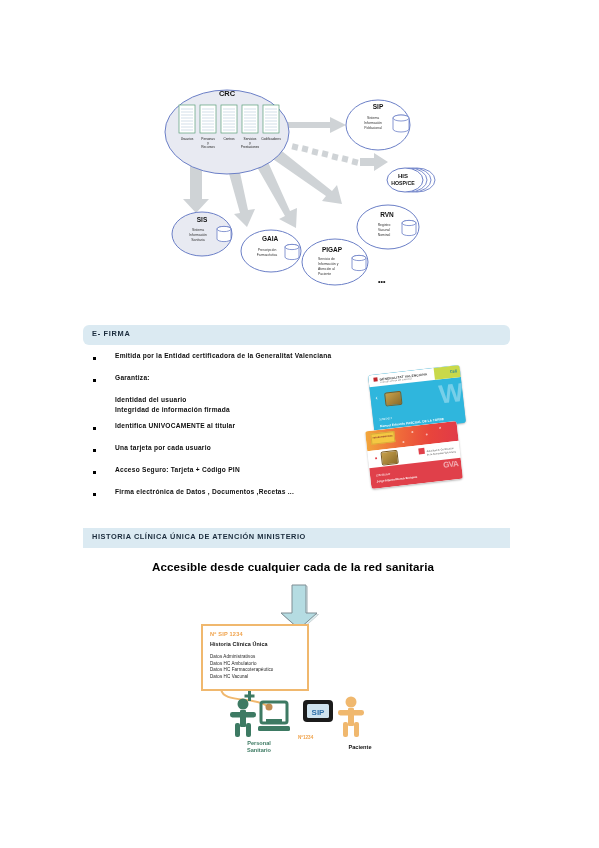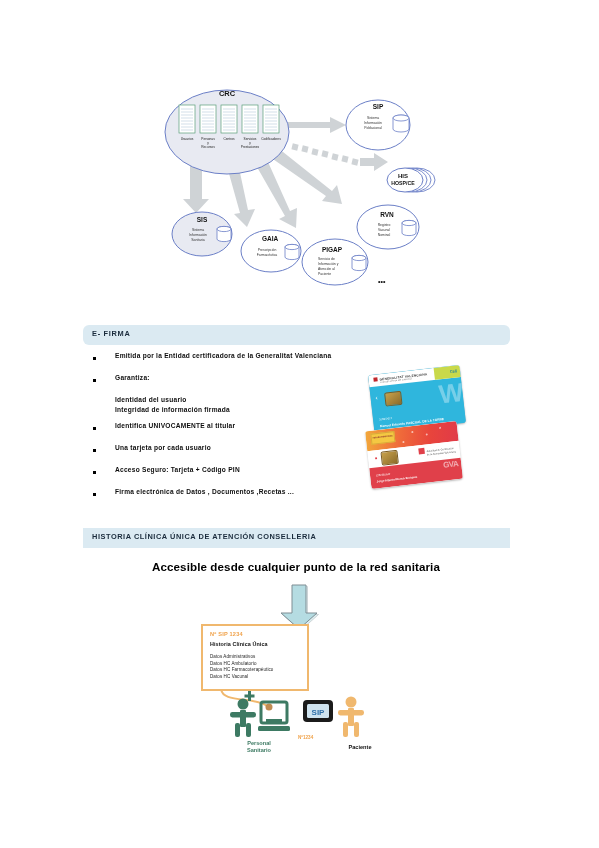--- a/index.html
+++ b/index.html
@@ -339,24 +339,24 @@
       <div class="cr-bot">
         <div class="cr-gva">GVA</div>
         <div class="cr-num">5782561642</div>
         <div class="cr-name">Jorge Alberto Blanch Enriquez</div>
       </div>
     </div>
 
   </div>
 
   <div class="band" id="band-historia">
-    <span class="band-label">HISTORIA CLÍNICA ÚNICA DE ATENCIÓN CONSELLERIA</span>
-  </div>
-
-  <div class="headline">Accesible desde cualquier punto de la red sanitaria</div>
+    <span class="band-label">HISTORIA CLÍNICA ÚNICA DE ATENCIÓN MINISTERIO</span>
+  </div>
+
+  <div class="headline">Accesible desde cualquier cada de la red sanitaria</div>
 
   <div class="bigarrow">
     <svg width="44" height="48" viewBox="0 0 44 48" xmlns="http://www.w3.org/2000/svg">
       <path d="M15,2 H29 V30 H40 L22,46 L4,30 H15 Z" fill="#b5dce2" stroke="#8f9fa5" stroke-width="1" transform="translate(1.5,1.5)" opacity=".45"></path>
       <path d="M15,2 H29 V30 H40 L22,46 L4,30 H15 Z" fill="#b5dce2" stroke="#7e8d93" stroke-width="1"></path>
     </svg>
   </div>
 
   <div class="docbox">
     <div class="doc-sip">Nº SIP 1234</div>

